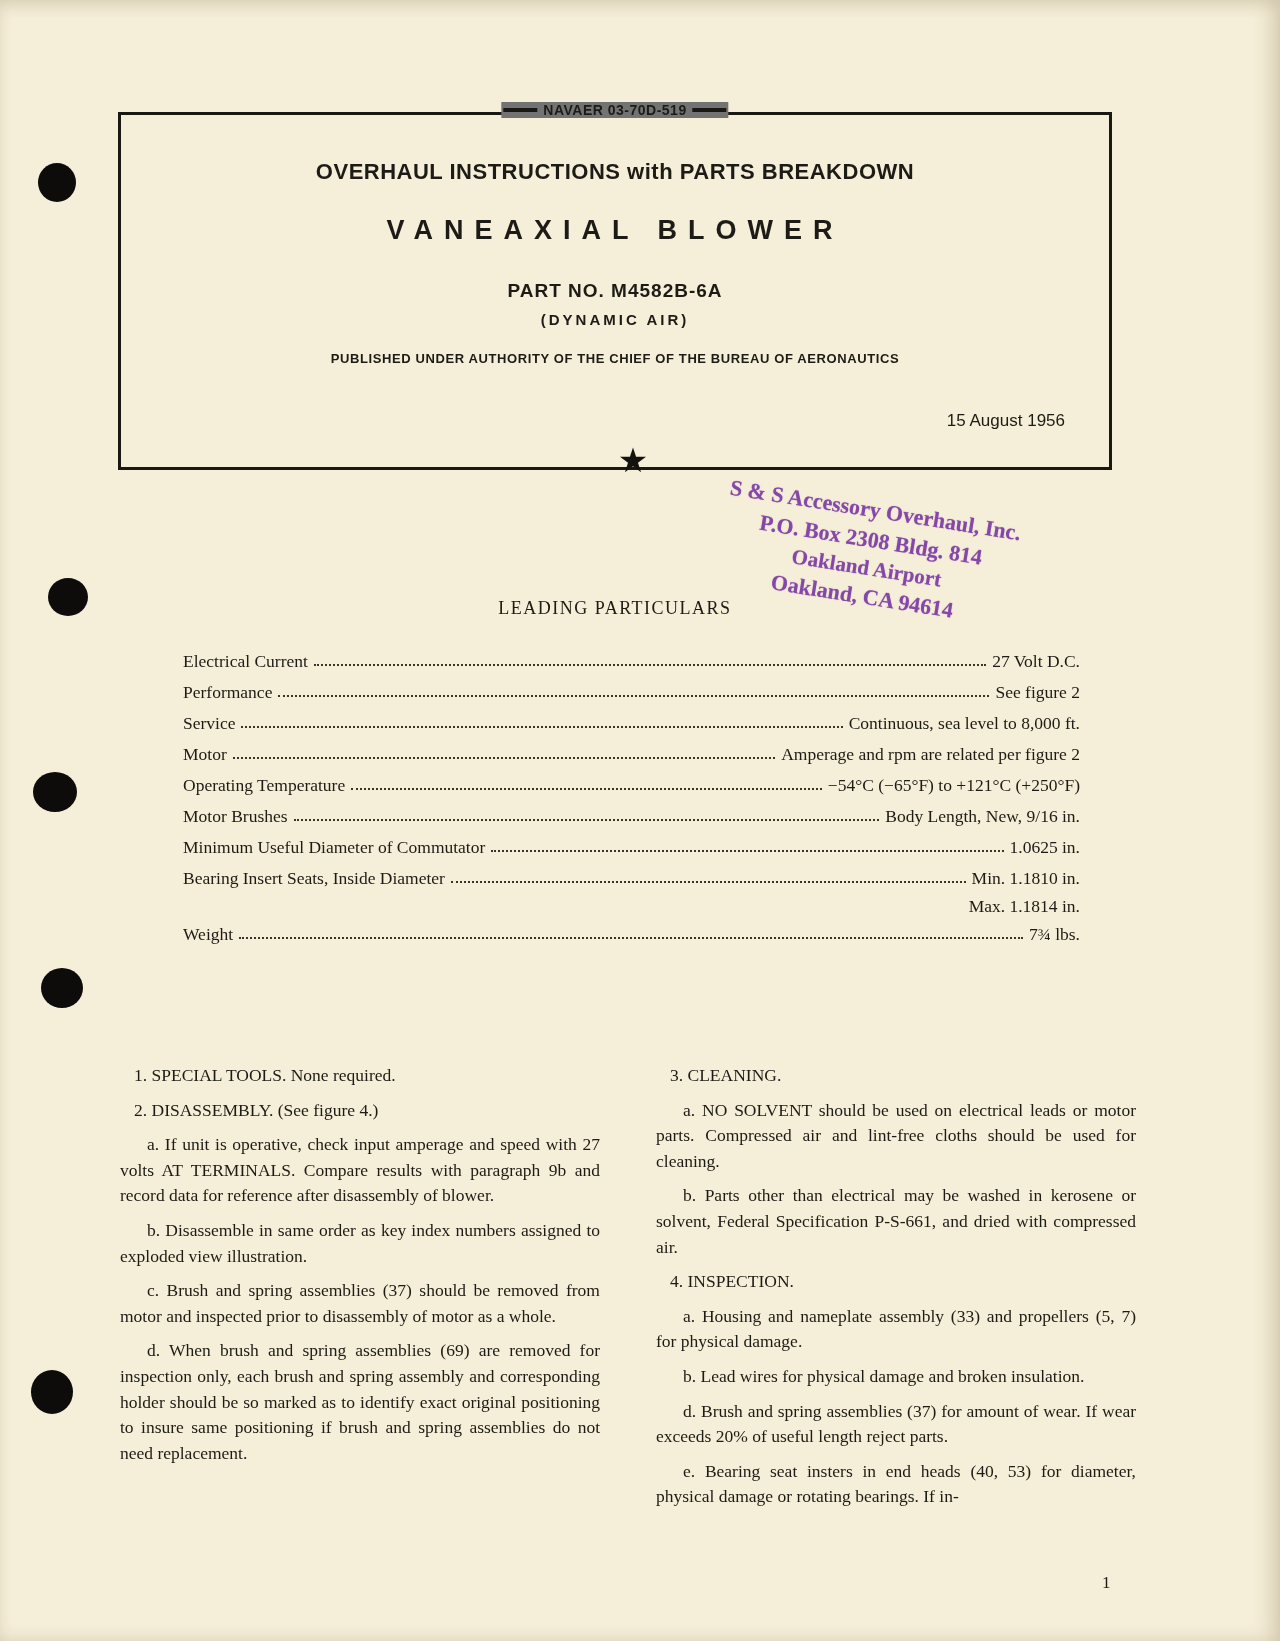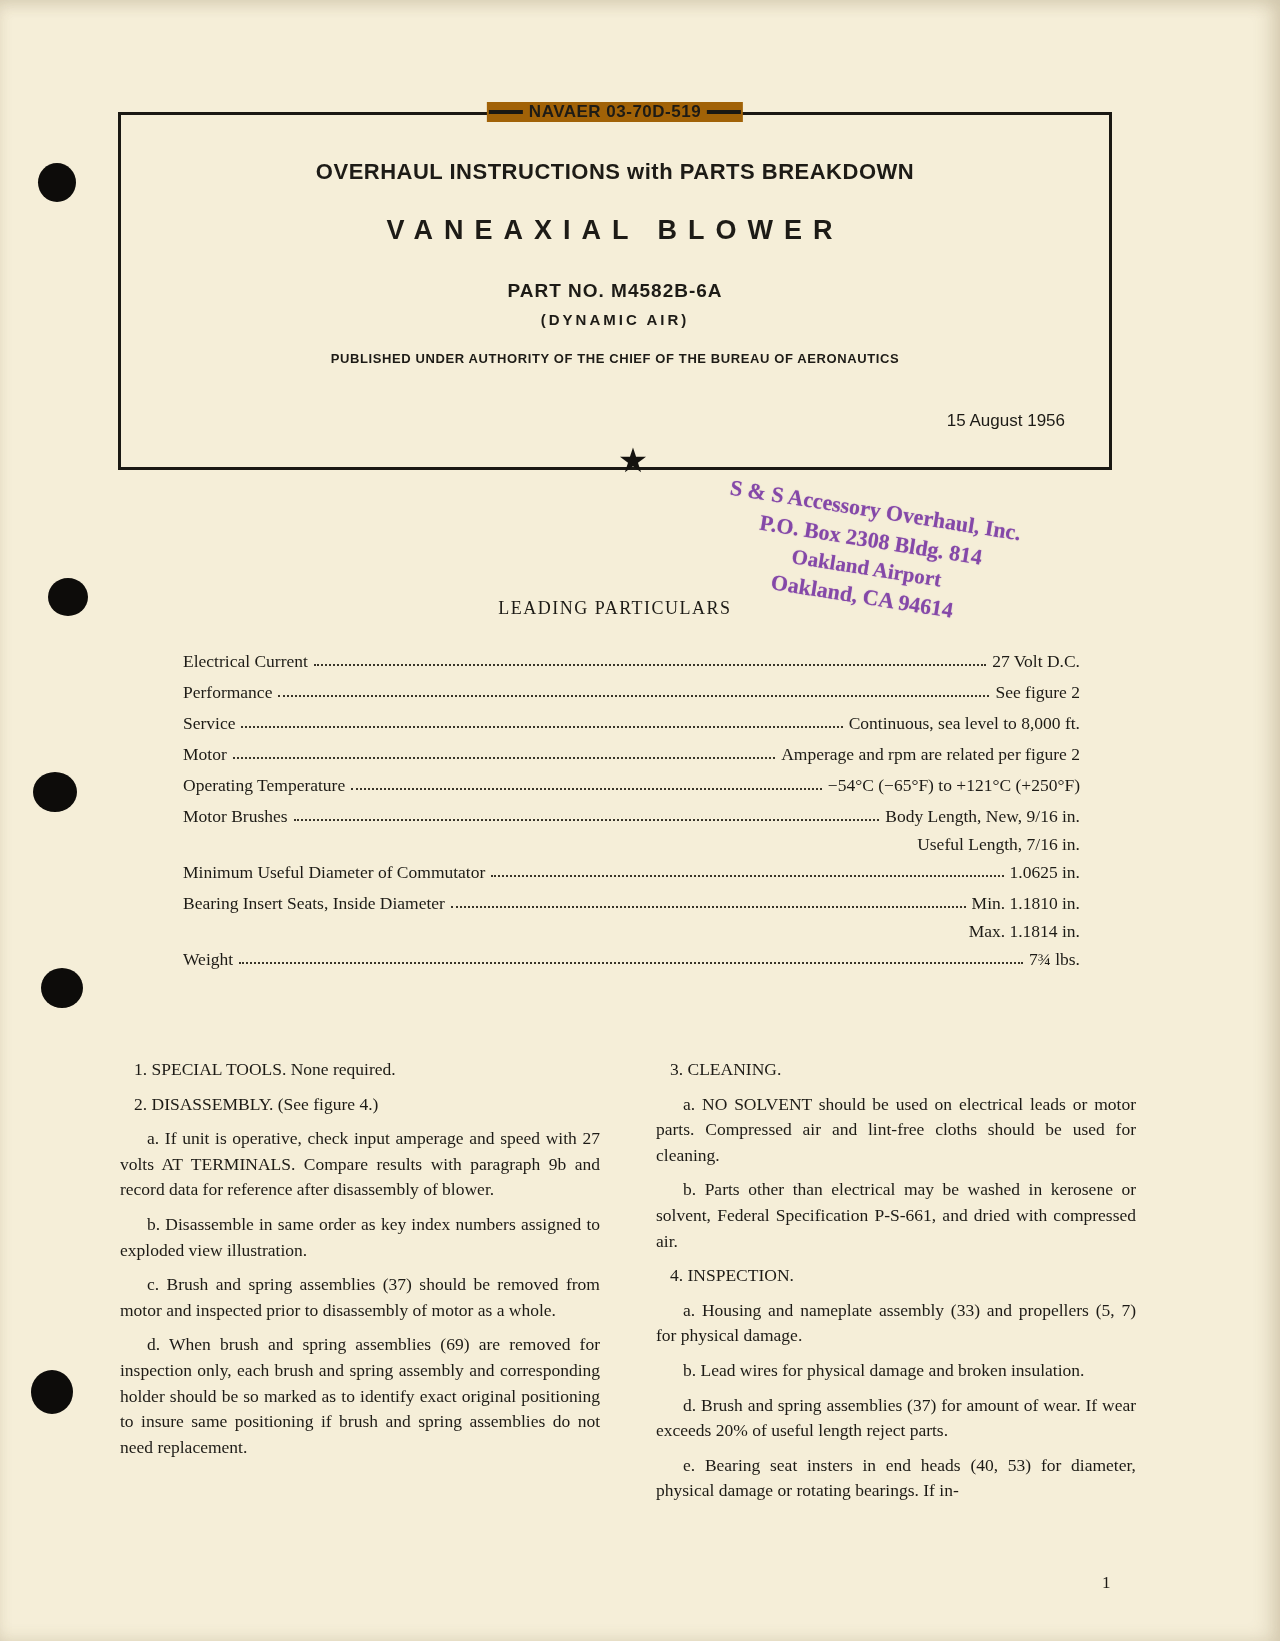--- a/index.html
+++ b/index.html
@@ -25,21 +25,21 @@
   .hole.h5 { left:31px;  top:1370px; width:42px; height:44px; }
 
   
   .header-box {
     position:absolute; left:118px; top:112px; width:994px; height:358px;
     border:3px solid #1a1813; text-align:center;
     font-family:"Liberation Sans", sans-serif;
   }
   .doc-number {
     position:absolute; top:-13px; left:50%; transform:translateX(-50%);
-    background:#a16207; padding:0 2px; font-weight:bold; font-size:17px;
+    background:#737373; padding:0 2px; font-weight:bold; font-size:14px;
     letter-spacing:0.5px; white-space:nowrap; display:flex; align-items:center; gap:6px;
   }
   .doc-number .bar { display:inline-block; width:34px; height:4px; background:#1a1813; }
   .title1 { margin-top:44px; font-size:22px; font-weight:bold; letter-spacing:0.5px; }
   .title2 { margin-top:30px; font-size:27px; font-weight:bold; letter-spacing:11px; }
   .part-no { margin-top:34px; font-size:19px; font-weight:bold; letter-spacing:1px; }
   .subtitle { margin-top:9px; font-size:15px; letter-spacing:3px; font-weight:bold; }
   .authority { margin-top:23px; font-size:13px; font-weight:bold; letter-spacing:0.6px; }
   .date { position:absolute; right:44px; top:296px; font-size:17px; font-weight:normal;text-align:center; }
 
@@ -74,21 +74,21 @@
   .prow .val { white-space:nowrap; }
   .sub { text-align:right; line-height:25px; font-size:17.5px; }
 
   
   .columns {
     position:absolute; left:120px; top:1054px; width:1016px;
     display:flex; gap:56px; font-size:17.5px; line-height:25.6px; text-align:justify;
   }
   .col { width:480px; }
   .col p { margin-bottom:9px; }
-  .col p.sect { text-indent:14px; margin-top:3px; }
+  .col p.sect { text-indent:14px; margin-top:9px; }
   .col p.para { text-indent:27px; }
 
   .page-number { position:absolute; left:1102px; top:1573px; font-size:17px; }
 </style>
 </head>
 <body>
 
 <div class="page">
 
   <span class="hole h1"></span>
@@ -147,21 +147,20 @@
       <div class="prow">
         <span class="lbl">Operating Temperature</span>
         <span class="dots"></span>
         <span class="val">−54°C (−65°F) to +121°C (+250°F)</span>
       </div>
       <div class="prow">
         <span class="lbl">Motor Brushes</span>
         <span class="dots"></span>
         <span class="val">Body Length, New, 9/16 in.</span>
       </div>
-      <div class="sub">Useful Length, 7/16 in.</div>
       <div class="prow">
         <span class="lbl">Minimum Useful Diameter of Commutator</span>
         <span class="dots"></span>
         <span class="val">1.0625 in.</span>
       </div>
       <div class="prow">
         <span class="lbl">Bearing Insert Seats, Inside Diameter</span>
         <span class="dots"></span>
         <span class="val">Min. 1.1810 in.</span>
       </div>

